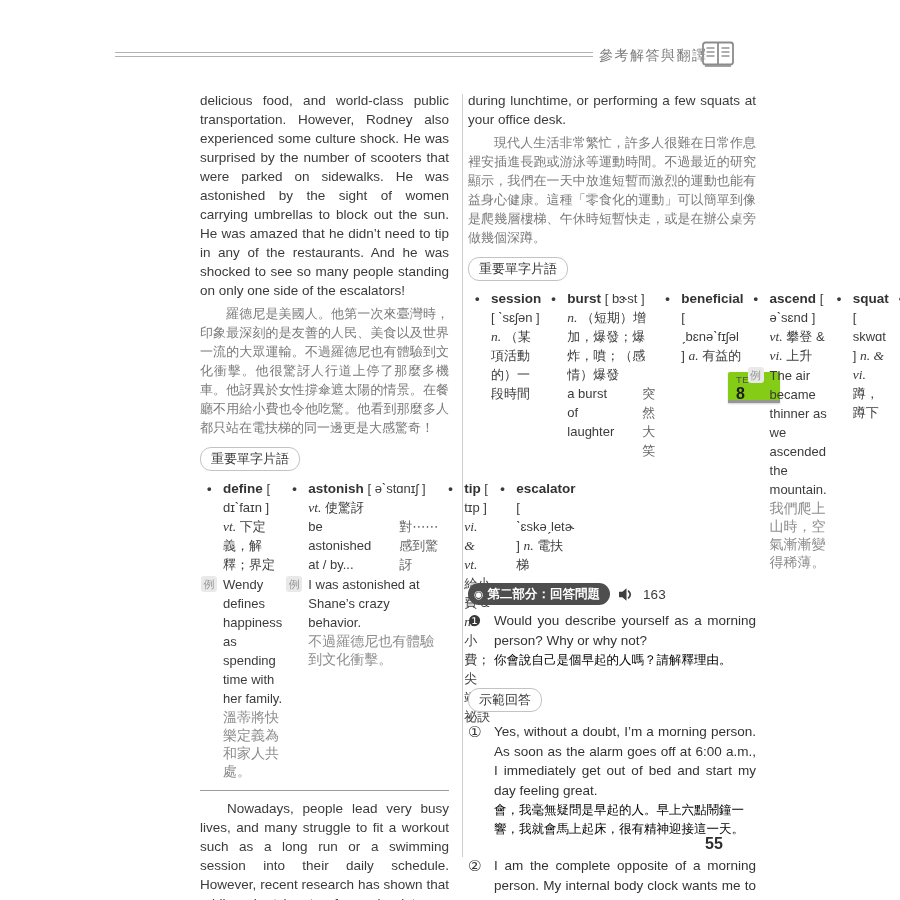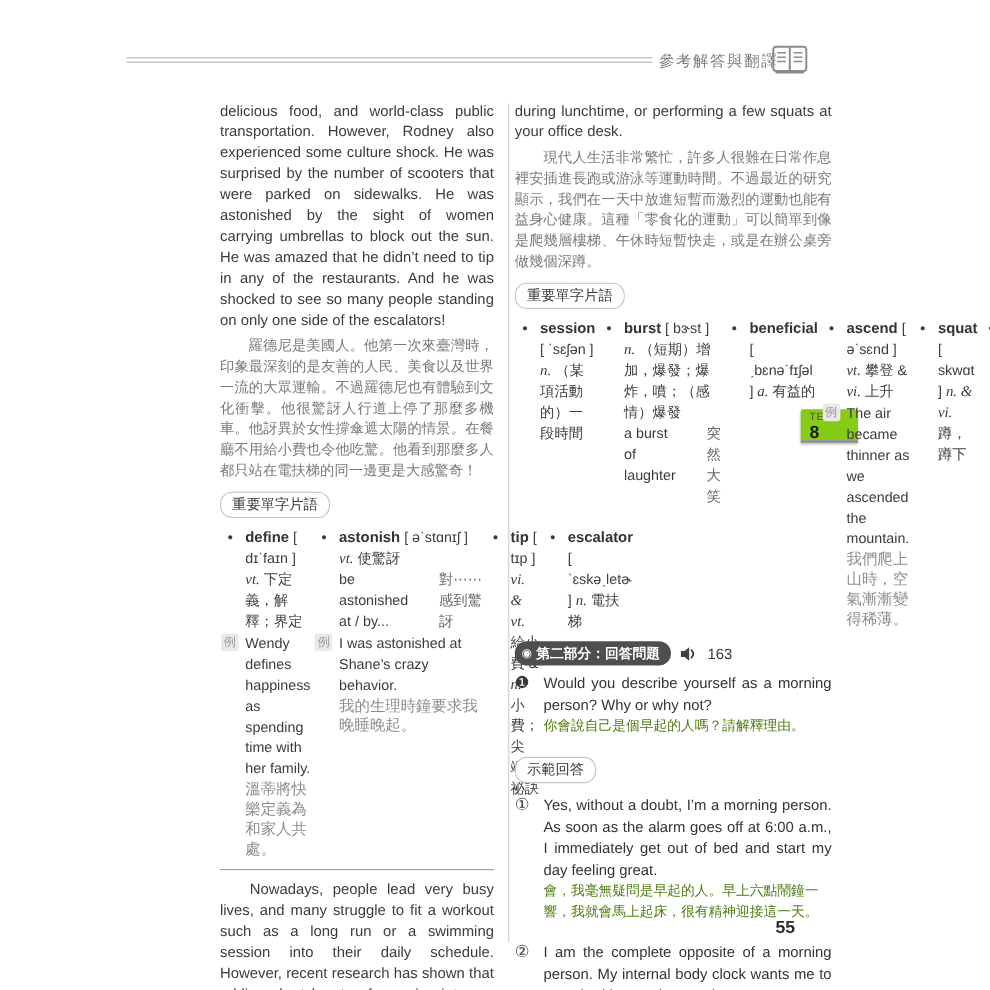--- a/index.html
+++ b/index.html
@@ -47,21 +47,21 @@
   .secrow{display:flex;align-items:center;gap:8px;margin:12px 0 6px;}
   .pill{background:#4e4e4e;color:#fff;border-radius:12px;height:22px;display:flex;align-items:center;gap:4px;padding:0 10px 0 6px;font-size:12.5px;font-weight:bold;white-space:nowrap;}
   .pdot{font-size:11px;line-height:1;color:#fff;}
   .audio{font-size:13.5px;color:#3b3b3b;}
 
   
   .qa{display:flex;gap:8px;margin:2px 0 8px;}
   .qnum{flex:none;font-size:15px;line-height:19px;color:#383838;width:18px;}
   .qbody{flex:1;min-width:0;}
   .qen{font-size:13.5px;line-height:19.5px;color:#333;text-align:justify;}
-  .qzh{font-size:12.5px;line-height:19px;color:#4d7c0f;margin-top:1px;}
+  .qzh{font-size:12.5px;line-height:19px;color:#000000;margin-top:1px;}
   .alist{display:flex;flex-direction:column;gap:7px;margin-top:2px;}
 
   
   .testtab{position:absolute;left:728px;top:372px;width:52px;height:31px;background:#84cc16;border-bottom:3px solid #969696;border-radius:2px 2px 0 0;padding:3px 0 0 8px;box-sizing:border-box;box-shadow:0 1px 2px rgba(0,0,0,.18);}
   .tlabel{font-size:9.5px;color:#4f4f4f;letter-spacing:.5px;line-height:10px;}
   .tnum{font-size:16px;font-weight:bold;color:#1d1d1d;line-height:17px;}
 
   .pagenum{position:absolute;left:705px;top:835px;font-size:16px;font-weight:bold;color:#2d2d2d;}
 </style>
 </head>
@@ -122,21 +122,21 @@
           <span class="df">使驚訝</span>
         </div>
         <div class="vphrase">
           <span>be astonished at / by...</span>
           <span class="pzh">對⋯⋯感到驚訝</span>
         </div>
         <div class="vex">
           <span class="exmark">例</span>
           <div class="exbody">
             <div class="exen">I was astonished at Shane’s crazy behavior.</div>
-            <div class="exzh">我的生理時鐘要求我晚睡晚起。</div>
+            <div class="exzh">不過羅德尼也有體驗到文化衝擊。</div>
           </div>
         </div>
       </div>
 
       <div>
         <div class="vhead">
           <span class="w">tip</span>
           <span class="ph">[ tɪp ]</span>
           <span class="pos">vi. &amp; vt.</span>
           <span class="df">給小費 &amp;</span>

